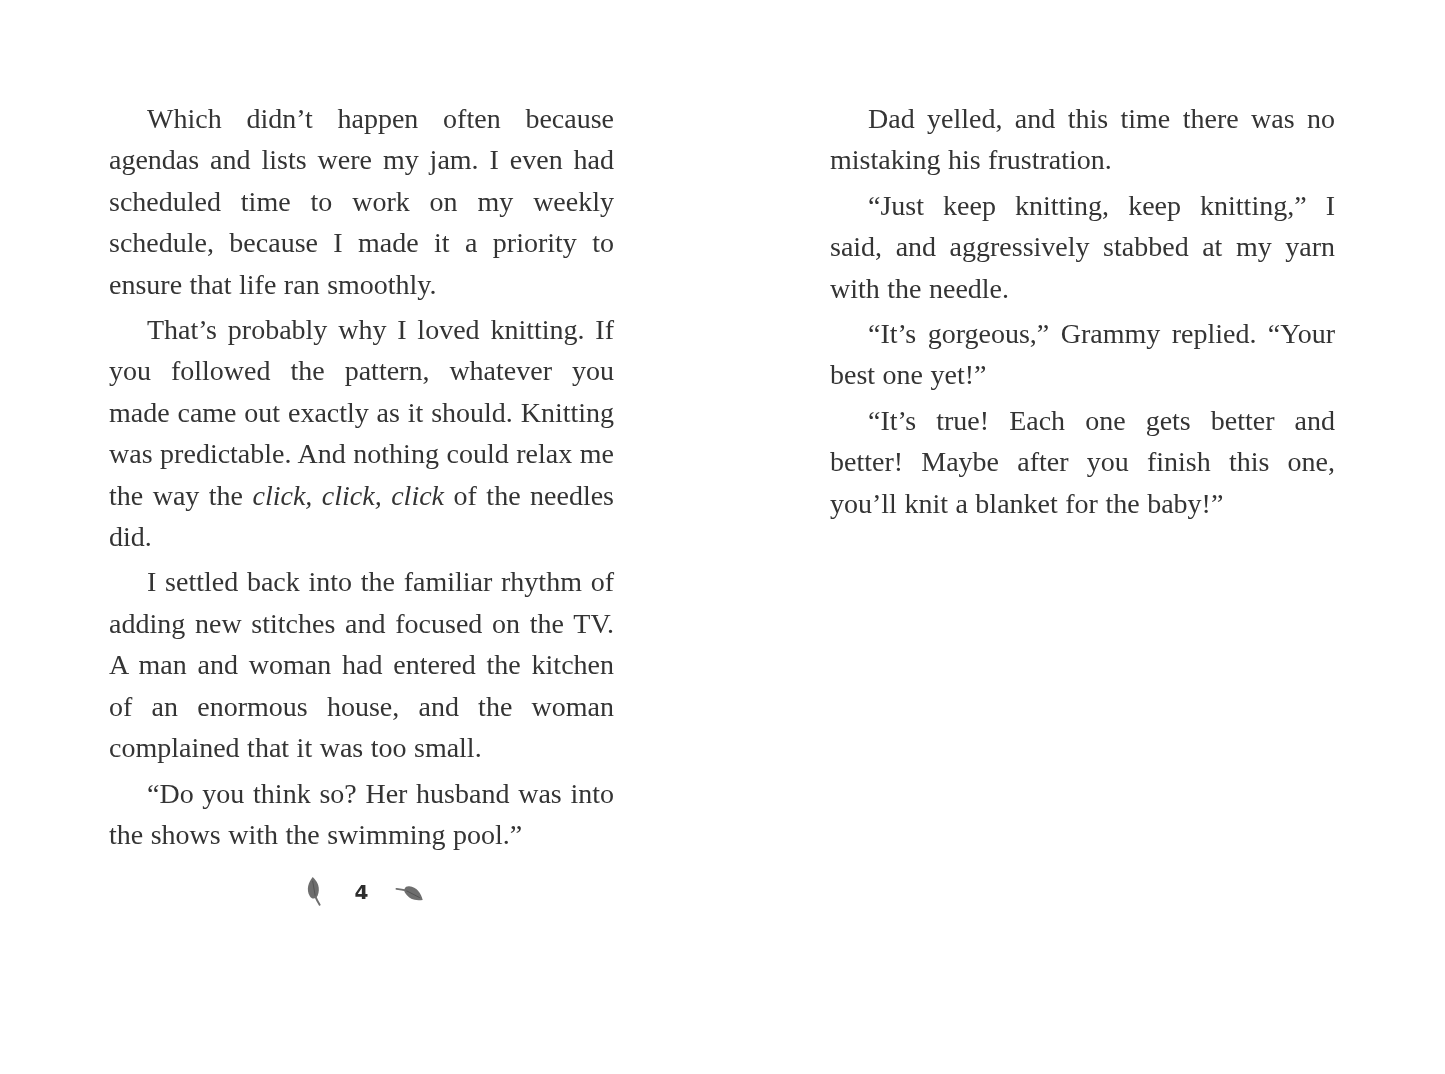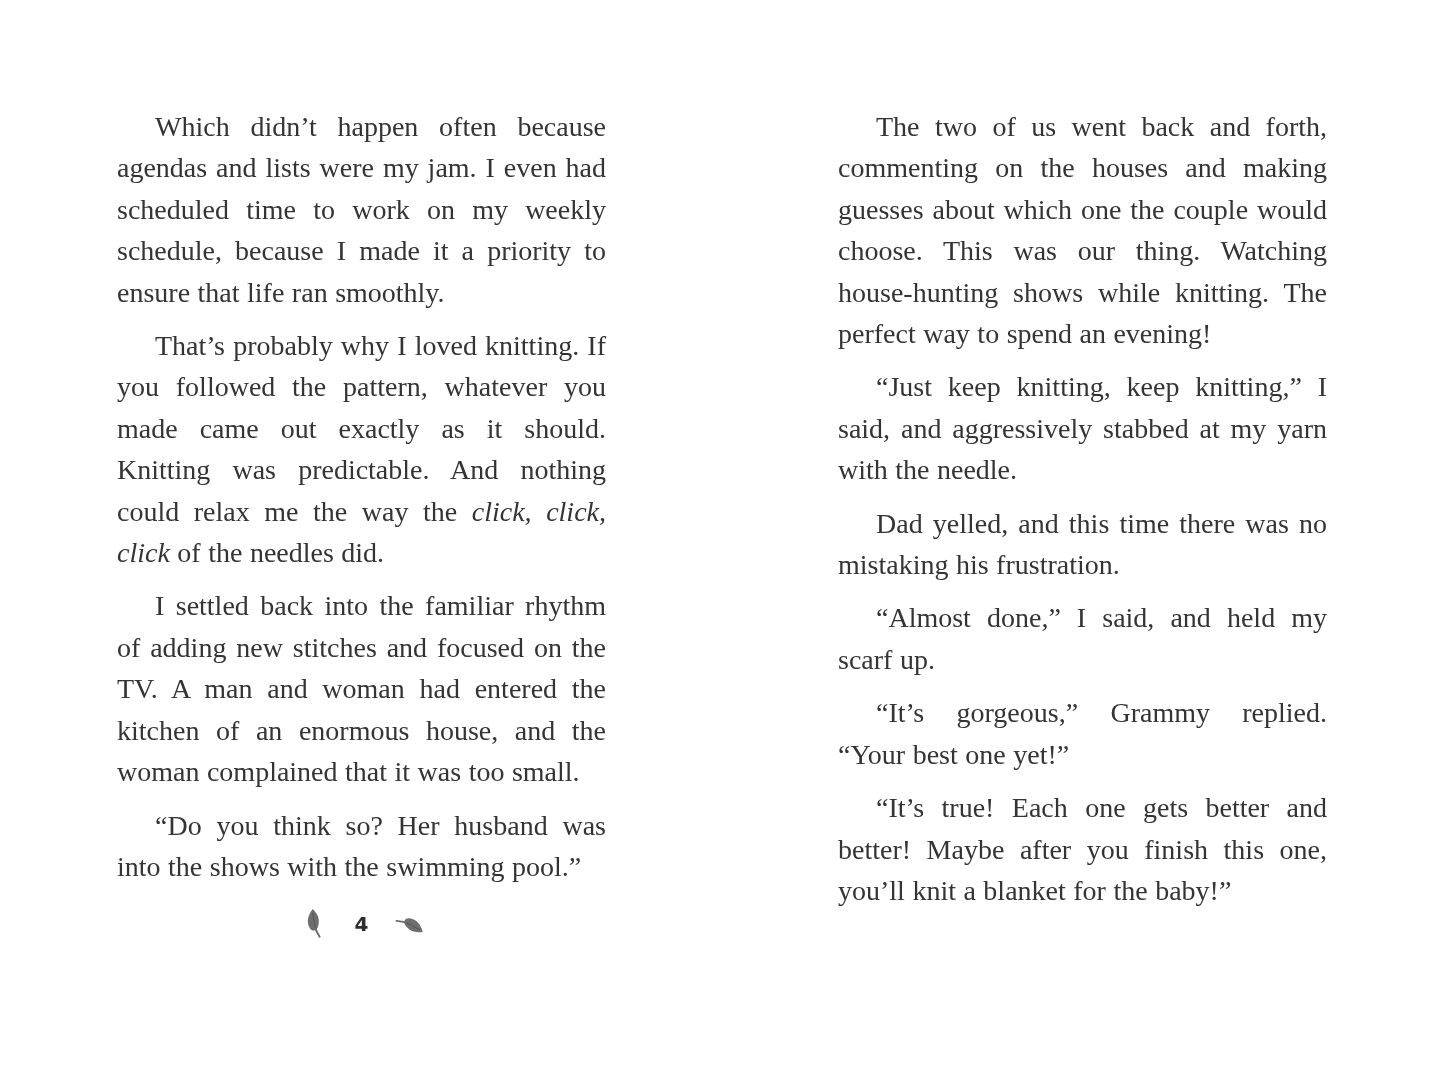--- a/index.html
+++ b/index.html
@@ -17,21 +17,21 @@
   }
   .page {
     position: absolute;
     top: 94px;
     width: 513px;
   }
   .page--left  { left: 105px; }
   .page--right { left: 826px; }
 
   .page-body p.para {
-    margin: 12px;
+    margin: 4px;
     padding: 0;
     font-family: "Liberation Serif", serif;
     font-size: 28px;
     line-height: 41.4px;
     color: #343434;
     text-align: justify;
     text-indent: 38px;
     word-spacing: 0.5px;
   }
   .page-body p.para em {
@@ -85,23 +85,21 @@
           <path d="M12 1 C 18.5 8, 21 17, 16.5 26 C 14 30.5, 8.5 31, 6 26 C 1.5 17, 5.5 8, 12 1 Z" fill="#6e6e6e"></path>
           <path d="M11.5 6 C 12 13, 12.5 20, 13.2 27" stroke="#4d4d4d" stroke-width="1" fill="none"></path>
           <path d="M13.2 27 C 14.4 31, 16 34.5, 18 38.5" stroke="#6e6e6e" stroke-width="2.6" fill="none" stroke-linecap="round"></path>
         </svg>
       </span>
     </footer>
   </section>
 
   <section class="page page--right">
     <div class="page-body">
-        <p class="para">The two of us went back and forth, commenting on the houses and making guesses about which one the couple would choose. This was our thing. Watching house-hunting shows while knitting. The perfect way to spend an evening!</p>
+        <p class="para">Dad yelled, and this time there was no mistaking his frustration.</p>
         <p class="para">“Just keep knitting, keep knitting,” I said, and aggressively stabbed at my yarn with the needle.</p>
-        <p class="para">Dad yelled, and this time there was no mistaking his frustration.</p>
-        <p class="para">“Almost done,” I said, and held my scarf up.</p>
         <p class="para">“It’s gorgeous,” Grammy replied. “Your best one yet!”</p>
         <p class="para">“It’s true! Each one gets better and better! Maybe after you finish this one, you’ll knit a blanket for the baby!”</p>
       </div>
 
   </section>
 
 </main>
 
 </body></html>

